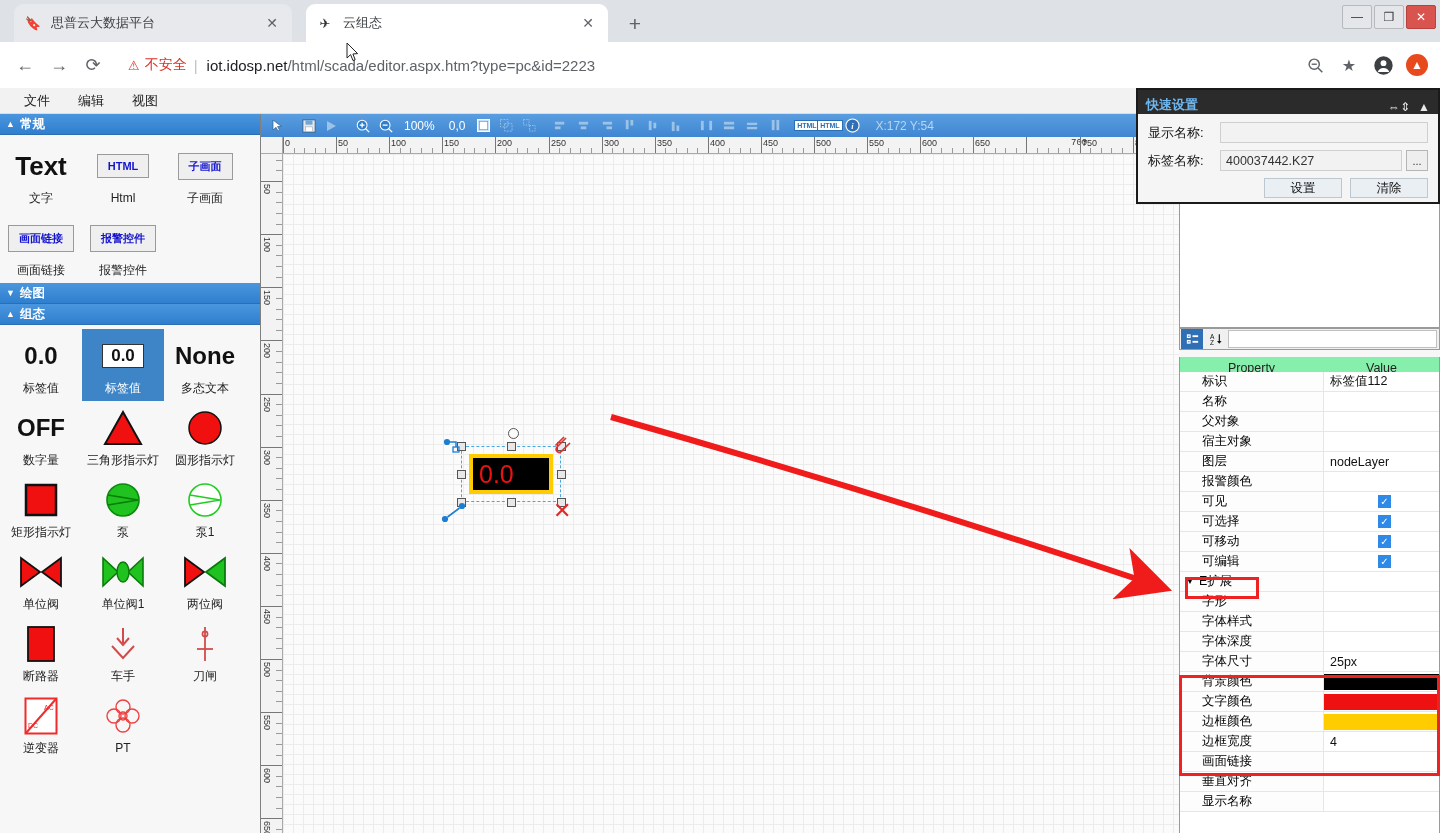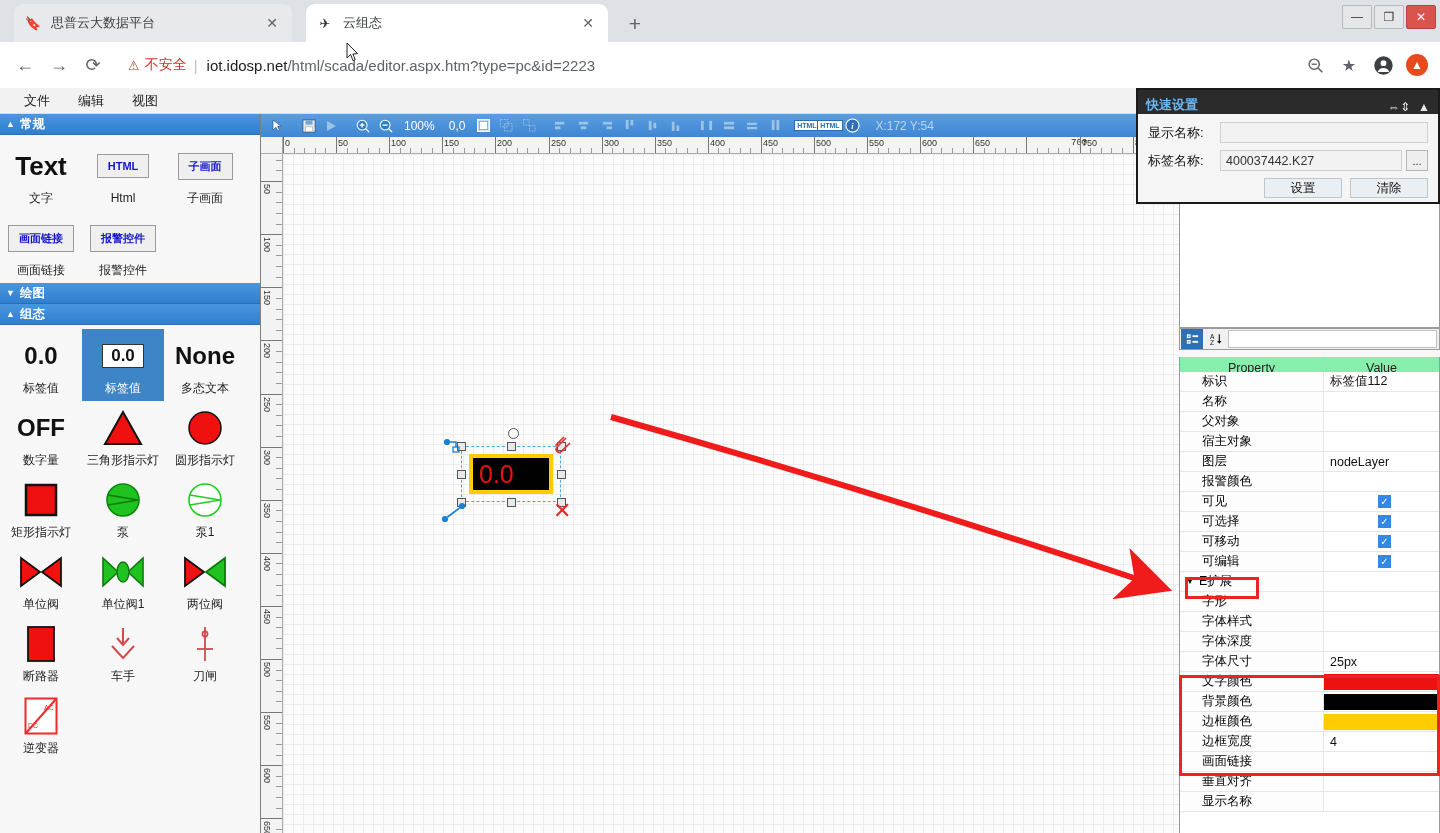--- a/index.html
+++ b/index.html
@@ -542,20 +542,34 @@
       <div class="pal-item">
         <div class="pal-icon">
           <svg width="34" height="38" viewBox="0 0 34 38">
             <rect x="1.5" y="1.5" width="31" height="35" fill="#fff" stroke="#ef2b2b" stroke-width="2"></rect>
             <line x1="2" y1="36" x2="32" y2="2" stroke="#ef2b2b" stroke-width="2"></line>
             <text x="20" y="13" font-size="7" fill="#ef2b2b" font-family="Liberation Sans, sans-serif">AC</text>
             <text x="4" y="31" font-size="7" fill="#ef2b2b" font-family="Liberation Sans, sans-serif">DC</text>
           </svg>
         </div>
         <div class="pal-label">逆变器</div>
+      </div>
+      <div class="pal-item">
+        <div class="pal-icon">
+          <svg width="36" height="36" viewBox="0 0 36 36">
+            <g fill="none" stroke="#ef4040" stroke-width="1.4">
+              <circle cx="18" cy="9" r="7"></circle>
+              <circle cx="18" cy="27" r="7"></circle>
+              <circle cx="9" cy="18" r="7"></circle>
+              <circle cx="27" cy="18" r="7"></circle>
+              <circle cx="18" cy="18" r="4"></circle>
+            </g>
+          </svg>
+        </div>
+        <div class="pal-label">PT</div>
       </div>
     </div>
 </div>
 
 <div id="editor">
 
   <div id="canvas-toolbar">
     <div class="ctb en">
       <svg width="11" height="13" viewBox="0 0 11 13">
           <path d="M1 1 L1 11 L4 8.3 L6 12 L7.6 11.2 L5.6 7.6 L9.4 7.4 Z" fill="#ffffff" stroke="#2b5d8c" stroke-width="0.7"></path>
@@ -1025,29 +1039,29 @@
       </div>
       <div class="prow">
         <div class="pname">字体深度</div>
         <div class="pval"></div>
       </div>
       <div class="prow">
         <div class="pname">字体尺寸</div>
         <div class="pval">25px</div>
       </div>
       <div class="prow">
+        <div class="pname">背景颜色</div>
+        <div class="pval" style="padding: 0px;">
+          <div class="swatch" style="background: rgb(0, 0, 0);"></div>
+        </div>
+      </div>
+      <div class="prow">
         <div class="pname">文字颜色</div>
         <div class="pval" style="padding: 0px;">
           <div class="swatch" style="background: rgb(238, 17, 17);"></div>
-        </div>
-      </div>
-      <div class="prow">
-        <div class="pname">背景颜色</div>
-        <div class="pval" style="padding: 0px;">
-          <div class="swatch" style="background: rgb(0, 0, 0);"></div>
         </div>
       </div>
       <div class="prow">
         <div class="pname">边框颜色</div>
         <div class="pval" style="padding: 0px;">
           <div class="swatch" style="background: rgb(255, 204, 0);"></div>
         </div>
       </div>
       <div class="prow">
         <div class="pname">边框宽度</div>

